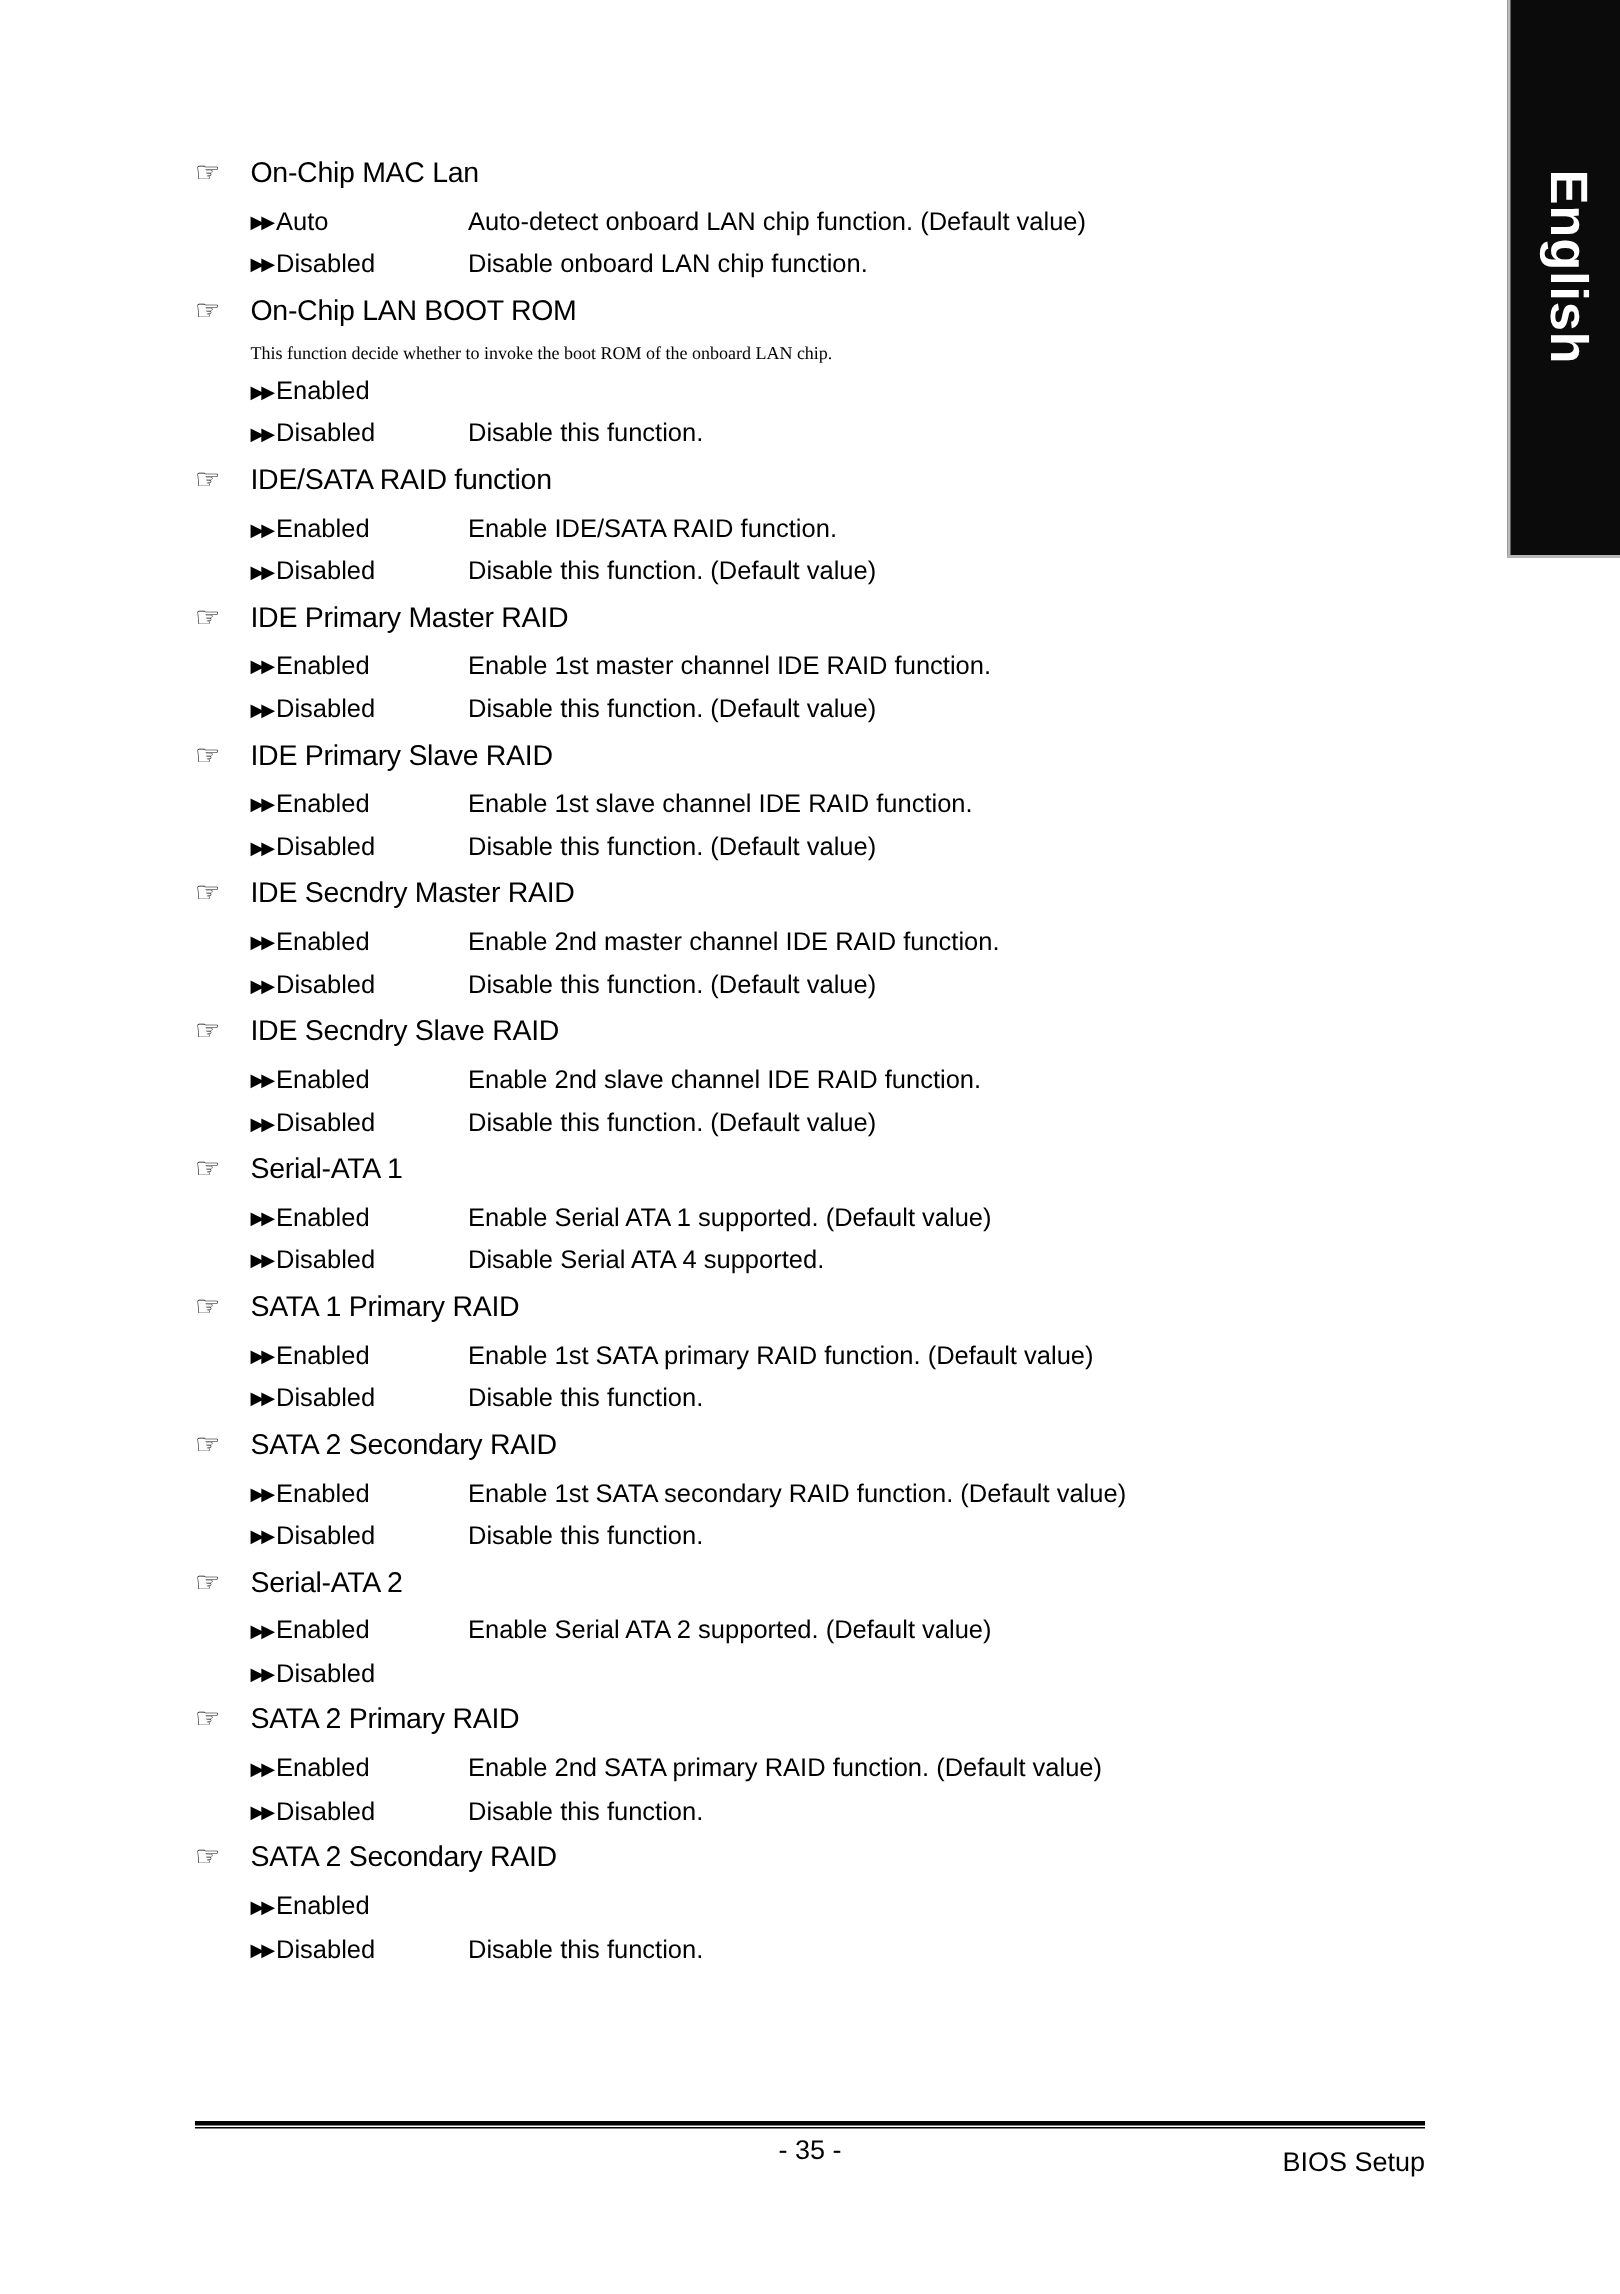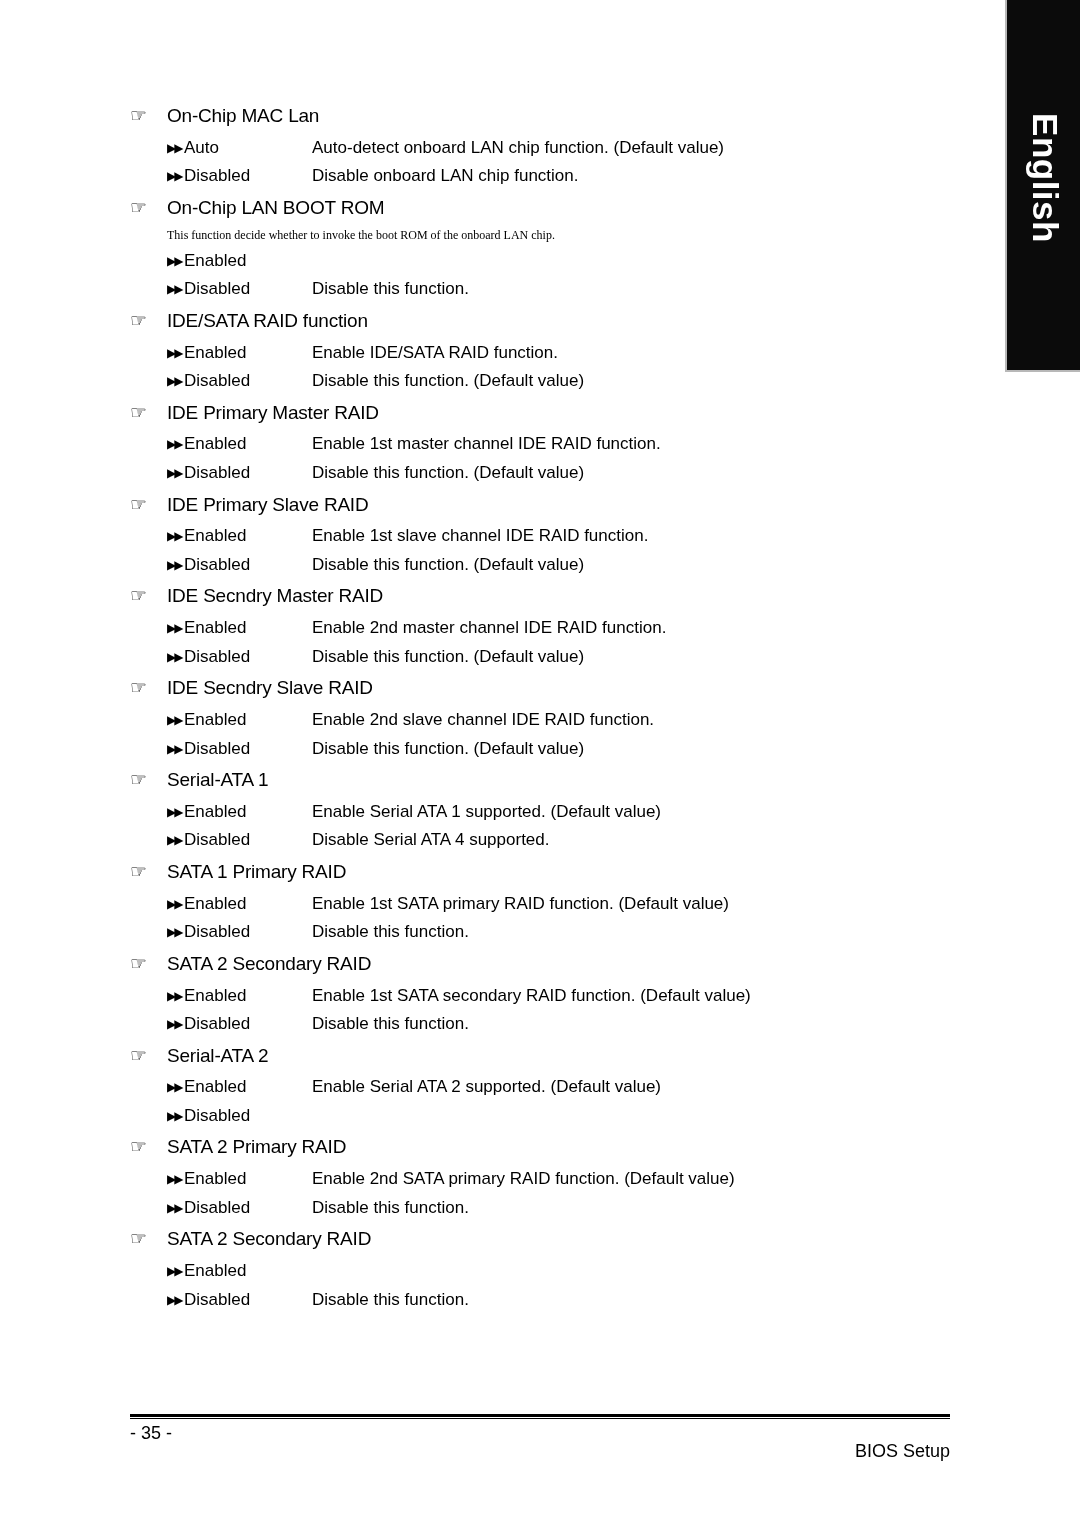--- a/index.html
+++ b/index.html
@@ -119,26 +119,26 @@
   #footer .foot-line {
     position: relative;
     height: 34px;
     font-size: 18px;
   }
   #footer .page-num {
     position: absolute;
     left: 0;
     right: 0;
     top: 4px;
-    text-align: left;
+    text-align: center;
   }
   #footer .foot-right {
     position: absolute;
     right: 0;
-    top: 22px;
+    top: 12px;
   }
 </style>
 </head>
 <body>
 
 <div id="lang-tab">
   <span class="lang-label">English</span>
 </div>
 
 <div id="content">

